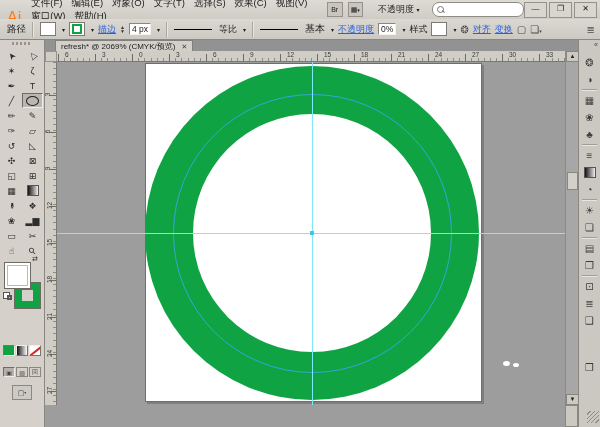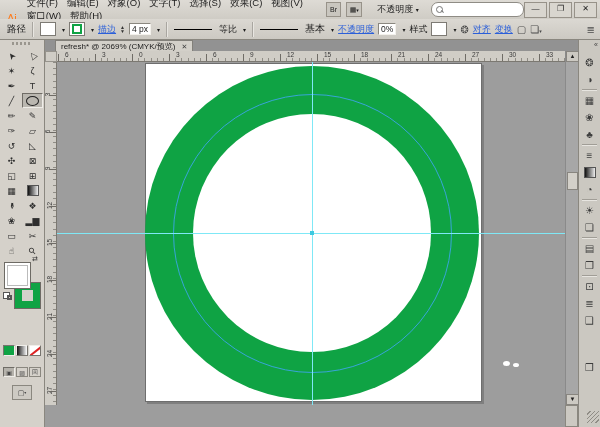--- a/index.html
+++ b/index.html
@@ -4,21 +4,21 @@
 <style>
   html,body{margin:0;padding:0}
   body{width:600px;height:427px;position:relative;overflow:hidden;
        font-family:"Liberation Sans","DejaVu Sans",sans-serif;
        background:#d5d1ca;color:#1c1c1c;
        --green:#0FA344;--chrome:#d5d1ca;--dk:#8a877f;}
   .abs{position:absolute}
   
   #menubar{position:absolute;left:0;top:0;width:600px;height:19px;display:flex;align-items:center;
            background:linear-gradient(#dedbd5,#cfccc5);border-bottom:1px solid #b1aea7;font-size:10px}
-  #ai-logo{color:#ff7a1a;font-weight:normal;font-size:11px;margin:16px 10px 0 7px}
+  #ai-logo{color:#ff7a1a;font-weight:normal;font-size:16px;margin:16px 10px 0 7px}
   .mi{margin-right:9px;white-space:nowrap;font-size:9.5px}
   .mbtn{width:17px;height:13px;border:1px solid #979289;background:#c9c6bf;font-size:7px;
         display:flex;align-items:center;justify-content:center;margin-right:5px}
   #workspace{font-size:9px;margin:0 4px 0 10px;white-space:nowrap}
   #searchbox{width:108px;height:13px;border:1px solid #8f8c85;border-radius:7px;background:#fff;
              display:flex;align-items:center;padding-left:4px;margin-left:8px}
   .maglass{width:5px;height:5px;border:1px solid #777;border-radius:50%;position:relative}
   .maglass::after{content:"";position:absolute;left:4px;top:4px;width:3px;height:1px;background:#777;transform:rotate(45deg)}
   #winbtns{margin-left:auto;display:flex;gap:2px;margin-right:3px}
   .wb{width:21px;height:14px;border:1px solid #979289;background:#d9d6cf;font-size:8px;line-height:12px;text-align:center}

